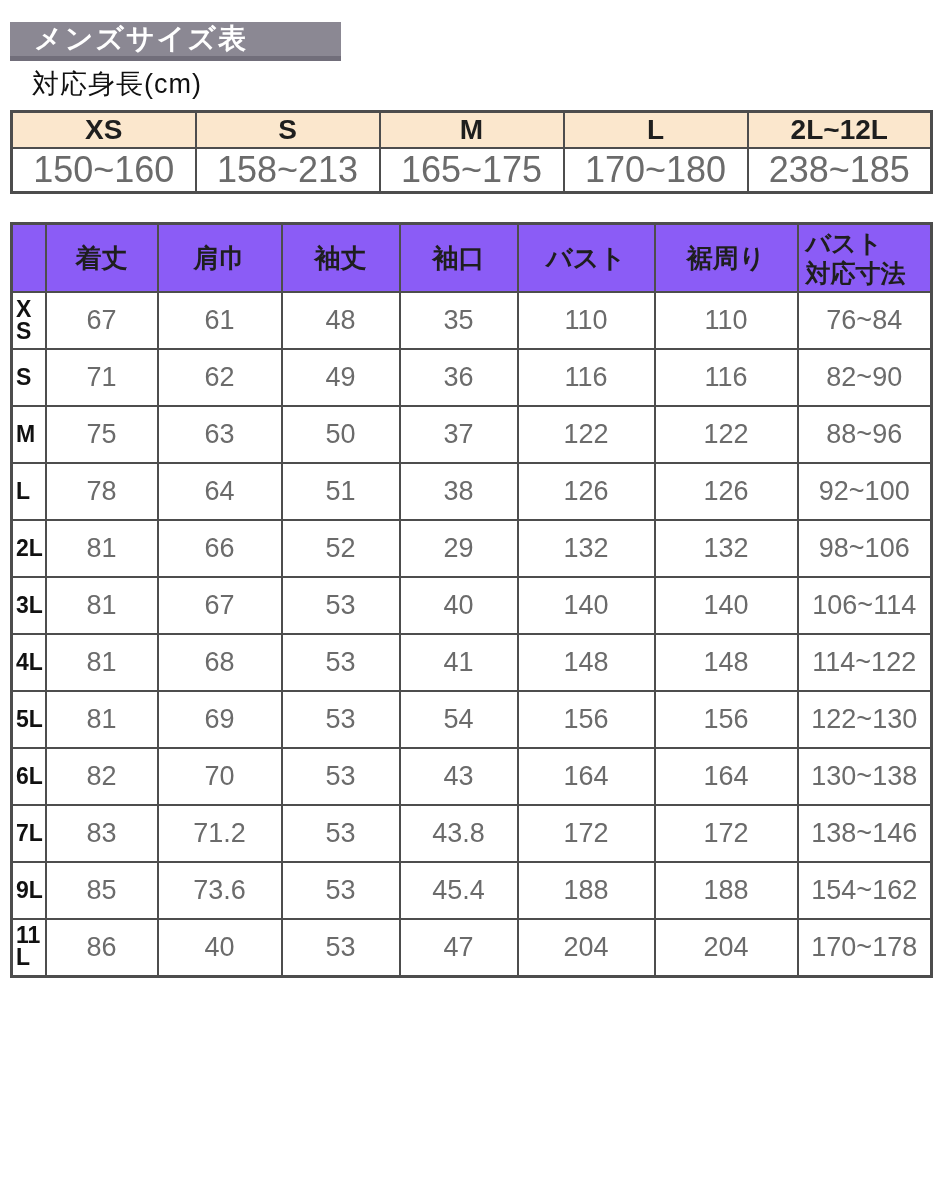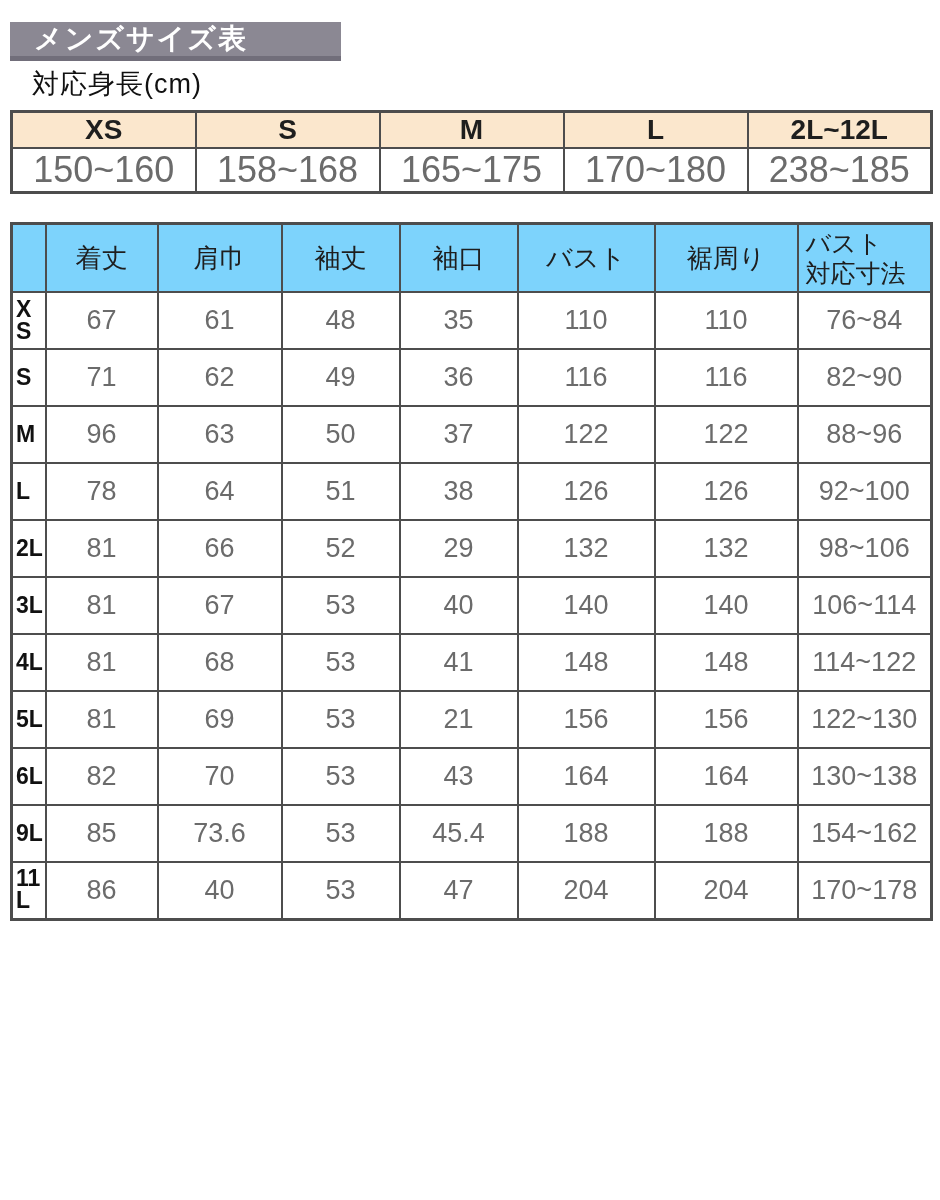--- a/index.html
+++ b/index.html
@@ -30,21 +30,21 @@
     background:#fbe7cd;color:#1e1e1e;font-weight:bold;font-size:28px;height:34px;
   }
   .h-table td{color:#6b6b6b;font-size:36px;height:38px;background:#ffffff;}
   
   .s-table{
     position:absolute;left:10px;top:222px;width:920px;
     border:3px solid #4d4d4d;
   }
   .s-table th,.s-table td{border:2px solid #4d4d4d;padding:0;}
   .s-table thead th{
-    background:#7dd3fc;color:#1e1e1e;font-weight:normal;font-size:26px;
+    background:#8b5cf6;color:#1e1e1e;font-weight:bold;font-size:26px;
     height:66px;text-align:center;white-space:pre-line;
   }
   .s-table thead th.bust-range{
     text-align:left;padding-left:7px;font-size:25px;line-height:1.2;
   }
   .s-table tbody tr{height:57px;}
   .s-table tbody td{
     color:#6b6b6b;font-size:27px;text-align:center;background:#ffffff;
   }
   .s-table tbody th.rl{
@@ -73,21 +73,21 @@
   <tbody>
       <tr>
     <th>XS</th>
     <th>S</th>
     <th>M</th>
     <th>L</th>
     <th>2L~12L</th>
   </tr>
   <tr>
     <td>150~160</td>
-    <td>158~168</td>
+    <td>158~213</td>
     <td>165~175</td>
     <td>170~180</td>
     <td>238~185</td>
   </tr>
 </tbody>
   </table>
 
 <table class="s-table">
   <colgroup>
     <col style="width:34px">
@@ -130,21 +130,21 @@
     <td>62</td>
     <td>49</td>
     <td>36</td>
     <td>116</td>
     <td>116</td>
     <td>82~90</td>
   </tr>
 
   <tr>
     <th class="rl">M</th>
-    <td>96</td>
+    <td>75</td>
     <td>63</td>
     <td>50</td>
     <td>37</td>
     <td>122</td>
     <td>122</td>
     <td>88~96</td>
   </tr>
 
   <tr>
     <th class="rl">L</th>
@@ -188,37 +188,47 @@
     <td>148</td>
     <td>148</td>
     <td>114~122</td>
   </tr>
 
   <tr>
     <th class="rl">5L</th>
     <td>81</td>
     <td>69</td>
     <td>53</td>
-    <td>21</td>
+    <td>54</td>
     <td>156</td>
     <td>156</td>
     <td>122~130</td>
   </tr>
 
   <tr>
     <th class="rl">6L</th>
     <td>82</td>
     <td>70</td>
     <td>53</td>
     <td>43</td>
     <td>164</td>
     <td>164</td>
     <td>130~138</td>
   </tr>
 
+  <tr>
+    <th class="rl">7L</th>
+    <td>83</td>
+    <td>71.2</td>
+    <td>53</td>
+    <td>43.8</td>
+    <td>172</td>
+    <td>172</td>
+    <td>138~146</td>
+  </tr>
 
 
   <tr>
     <th class="rl">9L</th>
     <td>85</td>
     <td>73.6</td>
     <td>53</td>
     <td>45.4</td>
     <td>188</td>
     <td>188</td>

